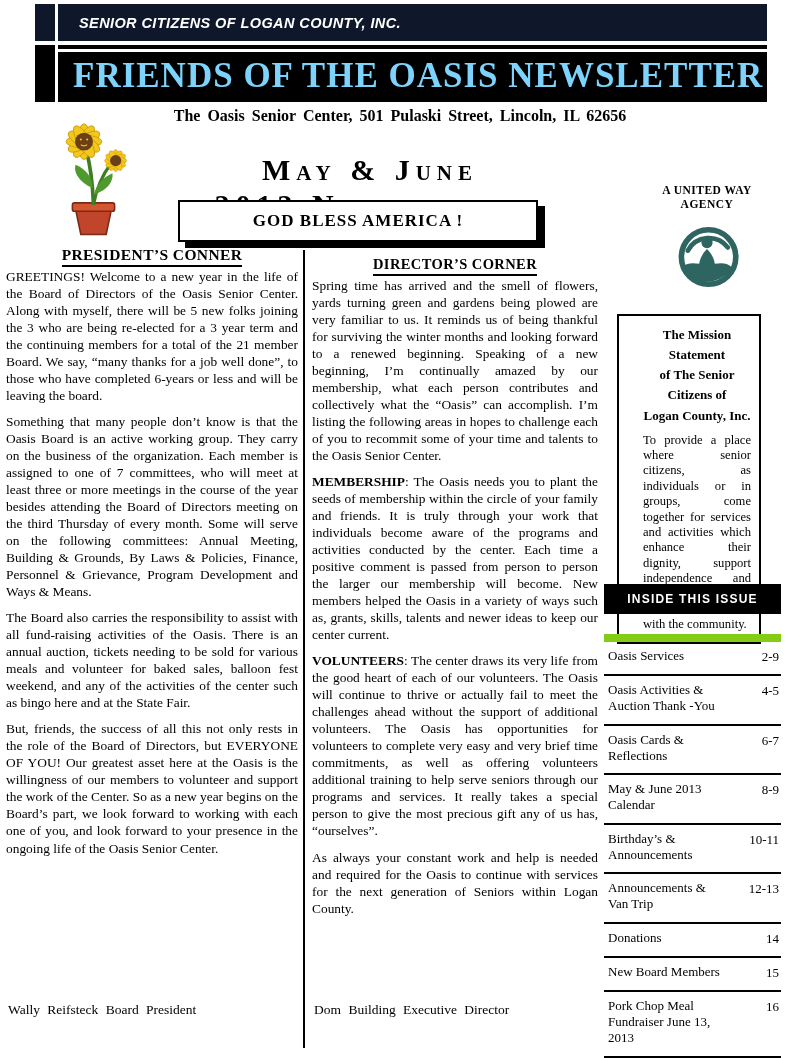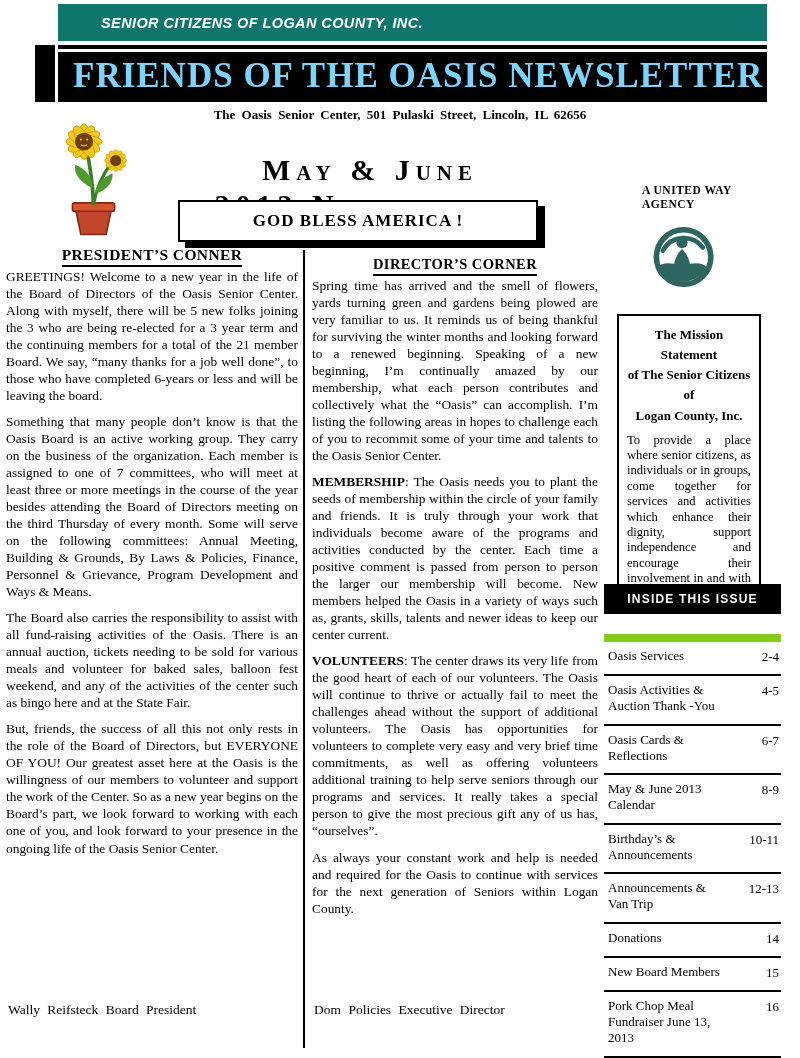--- a/index.html
+++ b/index.html
@@ -5,55 +5,55 @@
   * { margin:0; padding:0; box-sizing:border-box; }
   html,body { background:#fff; }
   .page {
     position:relative; width:800px; height:1058px; background:#ffffff;
     font-family:"Liberation Serif", serif; color:#000; overflow:hidden;
   }
 
   
   .banner { position:absolute; left:35px; top:4px; width:732px; }
   .banner-top {
-    background:#0f766e; color:#fff; height:37px; display:flex; align-items:center;
+    background:#0f172a; color:#fff; height:37px; display:flex; align-items:center;
     font-family:"Liberation Sans", sans-serif; font-style:italic; font-weight:bold;
-    font-size:14.5px; letter-spacing:.4px; padding-left:44px;margin-left:22px;
+    font-size:14.5px; letter-spacing:.4px; padding-left:44px;
   }
   .banner-gap { height:4px; background:#fff; }
   .banner-main { background:#000; position:relative; height:57px; padding-top:8px; }
   .banner-rule { position:absolute; top:4px; left:20px; right:0; height:3px; background:#fff; }
   .banner-title {
     color:#7dd3fc; font-weight:bold; font-size:35px; letter-spacing:1px;
     padding-left:38px; line-height:46px; white-space:nowrap;
     font-family:"Liberation Serif", serif;
   }
   .banner-vline { position:absolute; left:20px; top:0; height:98px; width:3px; background:#fff; }
 
   .address {
     position:absolute; top:107px; left:0; width:800px; text-align:center;
-    font-weight:bold; font-size:13px; word-spacing:3px;
+    font-weight:bold; font-size:16px; word-spacing:3px;
   }
 
   .issue { position:absolute; top:128px; left:150px; width:440px; text-align:center;margin-top:24px; }
   .issue-line {
     font-variant:small-caps; font-weight:bold; font-size:30px; letter-spacing:6px;
     line-height:35px;
   }
 
   .god-bless {
     position:absolute; left:178px; top:200px; width:360px; height:42px;
     background:#fff; border:2.5px solid #000; box-shadow:7px 6px 0 0 #000;
     display:flex; align-items:center; justify-content:center;
     font-weight:bold; font-size:17px; letter-spacing:1px;
   }
 
   .sunflower { position:absolute; left:46px; top:116px; width:95px; height:122px; }
 
-  .united-way { position:absolute; left:642px; top:183px; width:130px; }
+  .united-way { position:absolute; left:642px; top:183px; width:130px; text-align:center; }
   .uw-line { font-weight:bold; font-size:11.5px; letter-spacing:.5px; line-height:14px; }
   .uw-logo { width:80px; height:84px; margin-top:4px; }
 
   
   .col-divider { position:absolute; left:303px; top:250px; width:2px; height:798px; background:#000; }
 
   .col-heading { position:absolute; text-align:center; font-weight:bold; }
   .col-heading span { display:inline-block; border-bottom:2px solid #000; padding-bottom:1px; letter-spacing:.4px; }
   .president-heading { left:6px; top:246px; width:292px; font-size:15.5px; }
   .director-heading  { left:312px; top:256px; width:286px; font-size:14.5px; }
@@ -66,21 +66,21 @@
   }
   .col-body p strong { font-weight:bold;margin-top:28px; }
 
   .signature { position:absolute; font-size:13.5px; word-spacing:4px; }
   .president-signature { left:8px; top:1002px; }
   .director-signature  { left:314px; top:1002px; }
 
   
   .mission-box {
     position:absolute; left:617px; top:314px; width:144px; min-height:230px;
-    border:2px solid #000; background:#fff; padding:9px 8px 10px 8px;
+    border:2px solid #000; background:#fff; padding:9px 8px 10px 24px;
   }
   .mission-heading { text-align:center; font-weight:bold; font-size:13px; line-height:1.55; }
   .mission-body { margin-top:7px; font-size:12.6px; line-height:1.22; text-align:justify; }
 
   
   .toc { position:absolute; left:604px; top:584px; width:177px; }
   .toc-header {
     background:#000; color:#fff; height:30px; line-height:30px; text-align:center;
     font-family:"Liberation Sans", sans-serif; font-weight:bold; font-size:12px;
     letter-spacing:1.2px;
@@ -179,37 +179,37 @@
 
   <h2 class="col-heading director-heading">
     <span>DIRECTOR’S CORNER</span>
   </h2>
   <section class="col-body director-body">
     <p><strong></strong><span>Spring time has arrived and the smell of flowers, yards turning green and gardens being plowed are very familiar to us. It reminds us of being thankful for surviving the winter months and looking forward to a renewed beginning. Speaking of a new beginning, I’m continually amazed by our membership, what each person contributes and collectively what the “Oasis” can accomplish. I’m listing the following  areas in hopes to challenge each of you to recommit some of your time and talents to the Oasis Senior Center.</span></p>
     <p><strong>MEMBERSHIP</strong><span>: The Oasis needs you to plant the seeds of  membership within the circle of your family and friends. It is truly through your work that individuals become aware of the programs and activities conducted by the center. Each time a positive comment is passed from person to person the larger our membership will become. New members helped the Oasis in a variety of ways such as, grants, skills, talents and newer ideas to keep our center current.</span></p>
     <p><strong>VOLUNTEERS</strong><span>: The center draws its very life from the good heart of each of our volunteers. The Oasis will continue to thrive or actually fail to meet the challenges ahead without the support of additional volunteers. The Oasis has opportunities for volunteers to complete very easy and very brief time commitments, as well as offering volunteers additional training to help serve seniors through our programs and services. It really takes a special person to give the most precious gift any of us has, “ourselves”.</span></p>
     <p><strong></strong><span>As always your constant work and help is needed and required for the Oasis to continue with services for the next generation of Seniors within Logan County.</span></p>
   </section>
-  <div class="signature director-signature">Dom Policies    Executive Director</div>
+  <div class="signature director-signature">Dom Building    Executive Director</div>
 
   <aside class="mission-box">
     <div class="mission-heading">
       <div>The Mission Statement</div>
       <div>of  The Senior Citizens of</div>
       <div>Logan County, Inc.</div>
     </div>
     <div class="mission-body">To provide a place where senior citizens, as individuals or in groups, come together for services and activities which enhance their dignity, support independence and encourage their involvement in and with the community.</div>
   </aside>
 
   <aside class="toc">
     <div class="toc-header">INSIDE THIS ISSUE</div>
     <div class="toc-rows">
       <div class="toc-row">
         <span class="toc-label">Oasis Services</span>
-        <span class="toc-pages">2-4</span>
+        <span class="toc-pages">2-9</span>
       </div>
       <div class="toc-row">
         <span class="toc-label">Oasis Activities &amp; Auction Thank -You</span>
         <span class="toc-pages">4-5</span>
       </div>
       <div class="toc-row">
         <span class="toc-label">Oasis Cards &amp; Reflections</span>
         <span class="toc-pages">6-7</span>
       </div>
       <div class="toc-row">

